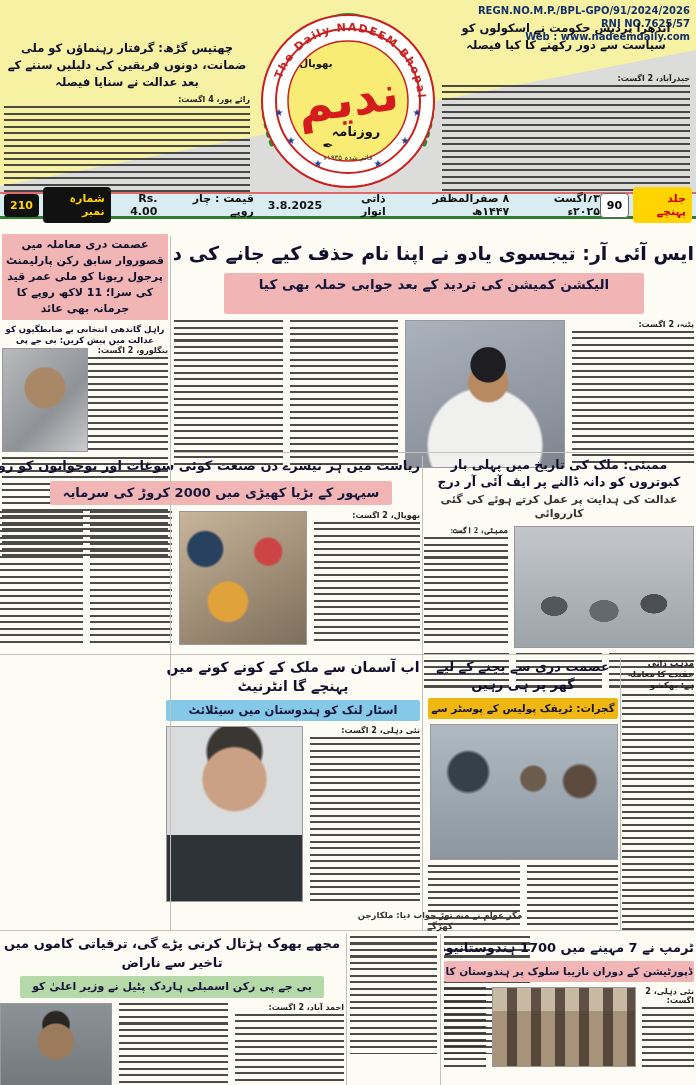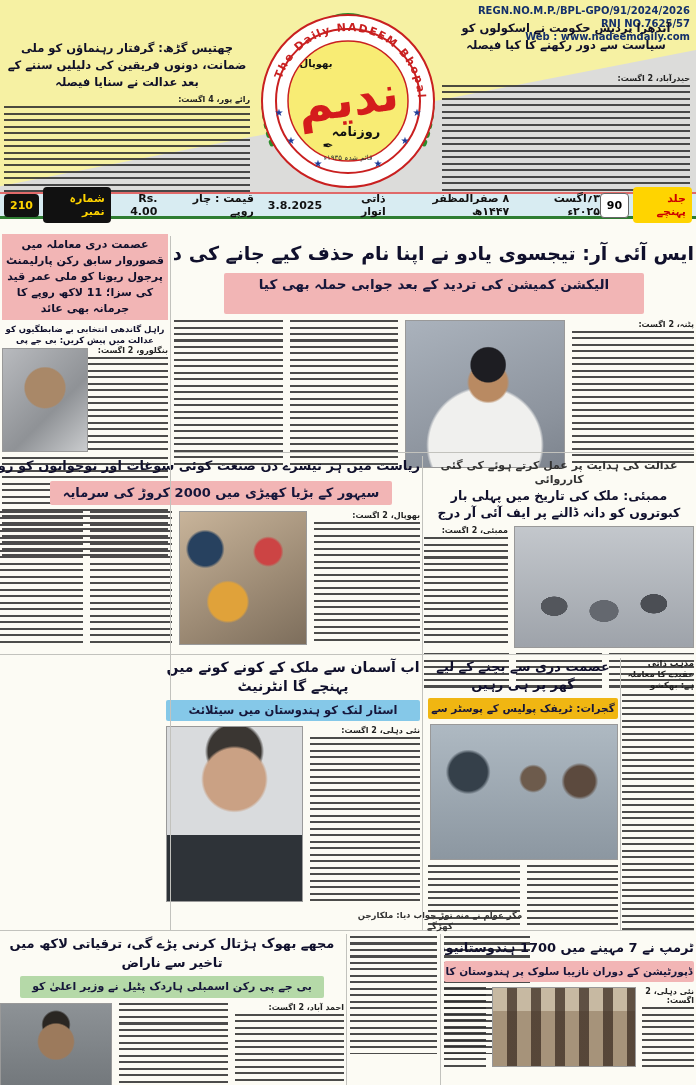--- a/index.html
+++ b/index.html
@@ -157,29 +157,29 @@
       <div class="cols" style="flex:1;">
         <div class="tb" style="height:148px;"></div>
         <div class="tb" style="height:148px;"></div>
       </div>
     </div>
   </div>
 
   <div class="hrule" style="left:174px;top:452px;width:520px;"></div>
 
   <div class="art" style="left:424px;top:456px;width:270px;">
+    <div class="hl" style="font-size:12.5px;line-height:17px;">ممبئی: ملک کی تاریخ میں پہلی بار کبوتروں کو دانہ ڈالنے پر ایف آئی آر درج</div>
     <div class="hl" style="font-size:11px;line-height:14px;margin-top:3px;color:#333;">عدالت کی ہدایت پر عمل کرتے ہوئے کی گئی کارروائی</div>
-    <div class="hl" style="font-size:12.5px;line-height:17px;">ممبئی: ملک کی تاریخ میں پہلی بار کبوتروں کو دانہ ڈالنے پر ایف آئی آر درج</div>
     <div style="display:flex;direction:rtl;gap:6px;margin-top:5px;">
       <div class="photo" style="width:180px;height:122px;background:
              radial-gradient(ellipse 22px 16px at 22% 66%, #53565c 0 60%, transparent 62%),
              radial-gradient(ellipse 24px 18px at 50% 70%, #64686f 0 60%, transparent 62%),
              radial-gradient(ellipse 22px 16px at 78% 64%, #4b4e54 0 60%, transparent 62%),
              linear-gradient(#c3c7cc,#9ea3aa);"></div>
-      <div style="flex:1;">
+      <div style="flex:1;font-family:Liberation Serif, serif;">
         <span class="lead">ممبئی، 2 اگست:</span>
         <div class="tb" style="height:106px;"></div>
       </div>
     </div>
     <div class="cols" style="margin-top:5px;">
       <div class="tb" style="height:38px;"></div>
       <div class="tb" style="height:38px;"></div>
       <div class="tb" style="height:38px;"></div>
     </div>
   </div>
@@ -236,21 +236,21 @@
   </div>
 
   <div class="art" style="left:622px;top:658px;width:72px;">
     <span class="lead" style="font-size:8.5px;line-height:11px;">مذہب ذاتی عقیدے کا معاملہ ہے: بھکشو</span>
     <div class="tb" style="height:238px;margin-top:3px;"></div>
   </div>
 
   <div class="hrule" style="left:0px;top:930px;width:694px;"></div>
 
   <div class="art" style="left:0px;top:934px;width:344px;">
-    <div class="hl" style="font-size:13px;line-height:19px;">مجھے بھوک ہڑتال کرنی پڑے گی، ترقیاتی لاکھ میں تاخیر سے ناراض</div>
+    <div class="hl" style="font-size:13px;line-height:19px;">مجھے بھوک ہڑتال کرنی پڑے گی، ترقیاتی کاموں میں تاخیر سے ناراض</div>
     <div class="bar green" style="margin:4px 20px 0;font-size:11px;line-height:22px;height:22px;">بی جے پی رکن اسمبلی ہاردک پٹیل نے وزیر اعلیٰ کو لکھا خط</div>
     <div style="display:flex;direction:rtl;gap:7px;margin-top:5px;height:98px;">
       <div class="cols" style="flex:1;">
         <div style="flex:1;">
           <span class="lead">احمد آباد، 2 اگست:</span>
           <div class="tb" style="height:84px;"></div>
         </div>
         <div class="tb" style="height:98px;"></div>
       </div>
       <div class="photo" style="width:112px;height:96px;background:

